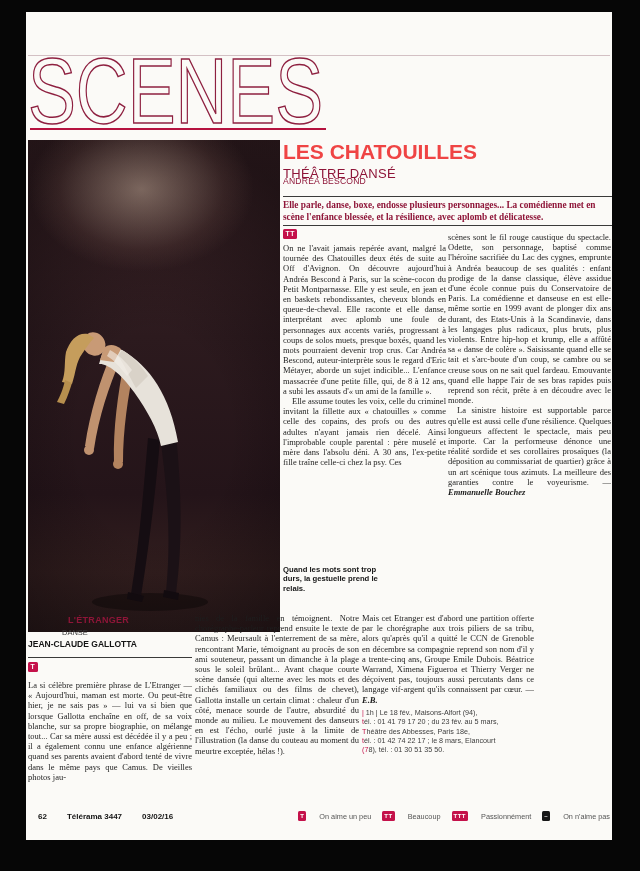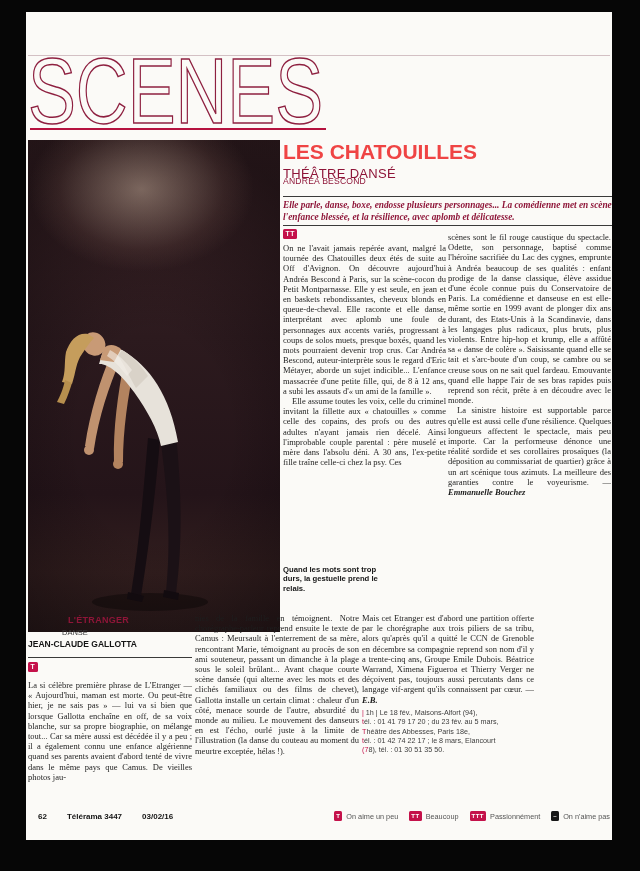--- a/index.html
+++ b/index.html
@@ -21,21 +21,21 @@
              radial-gradient(ellipse 220px 300px at 50% 60%, rgba(0,0,0,0) 35%, rgba(8,4,7,0.55) 100%),
              linear-gradient(to bottom, #43282b 0%, #2c1a1e 40%, #241419 72%, #321e1e 88%, #2a1a1a 100%);
            overflow:hidden; }
 
   
   .a1-title { position:absolute; left:257px; top:128px; width:330px;
               font-size:21px; font-weight:bold; color:#ef4444; letter-spacing:0px; }
   .a1-genre { position:absolute; left:257px; top:154px; font-size:13px; color:#8e1538; letter-spacing:0.3px; }
   .a1-author { position:absolute; left:257px; top:164px; font-size:8.6px; font-weight:normal; color:#8e1538; letter-spacing:0.2px;text-align:right; }
   .a1-standfirst { position:absolute; left:257px; top:188px; width:329px;
-                   font-family:"Liberation Serif", serif; font-style:italic; font-weight:bold;
+                   font-family:"Liberation Serif", serif; font-weight:bold;
                    font-size:9.3px; line-height:11.5px; color:#8e1538; }
 
   
   .col { position:absolute; font-family:"Liberation Serif", serif; font-size:8.5px;
          line-height:10.2px; color:#1e1e1e; text-align:justify; overflow:hidden; }
   .col p + p { text-indent:9px; }
   .col .byline { font-weight:bold; font-style:italic; }
   .a1-col1 { left:257px; top:216px; width:163px; height:334px; }
   .a1-col2 { left:422px; top:220px; width:163px; height:382px; }
   .a2-col1 { left:2px;   top:668px; width:164px; height:126px; }
@@ -59,21 +59,21 @@
   .a2-title { font-size:9px; font-weight:bold; color:#8e1538; letter-spacing:0.3px;padding-left:40px; }
   .a2-genre { font-size:7.5px; color:#3a3a3a; margin-top:2.5px;margin-left:34px; }
   .a2-author { font-size:8.5px; font-weight:bold; color:#141414; margin-top:2.5px; }
   .a2-badge { position:absolute; left:2px; top:650px; }
 
   
   .footer-left { position:absolute; left:4px; top:800px; font-size:8px; color:#141414; }
   .footer-left span { margin-right:12px; font-weight:bold;padding-left:8px; }
   .legend { position:absolute; right:2px; top:799px; display:flex; align-items:center; gap:11px;
             font-size:7.3px; color:#555555; }
-  .legend .item { display:flex; align-items:center; gap:4px; }
+  .legend .item { display:flex; align-items:center; gap:13px; }
   .legend .badge { margin-bottom:0; font-size:6px; padding:1px 2px; }
 </style>
 </head>
 <body>
 
 <div class="page">
 
   <div class="rule rule-light" style="left:2px; top:43px; width:582px;"></div>
   <svg class="scenes-svg" width="320" height="74" viewBox="0 0 320 74">
     <text x="0" y="67" transform="scale(0.78,1)" font-family="Liberation Sans, sans-serif" font-size="92" fill="none" stroke="#8e2040" stroke-width="1.5">SCÈNES</text>

